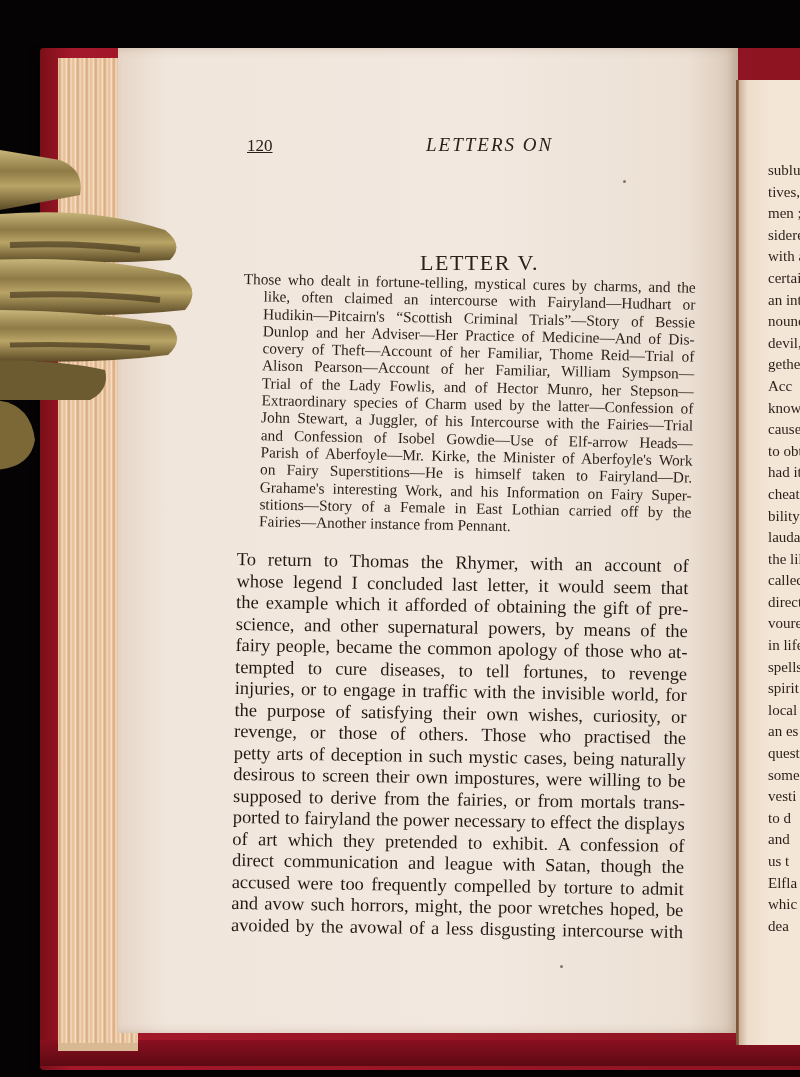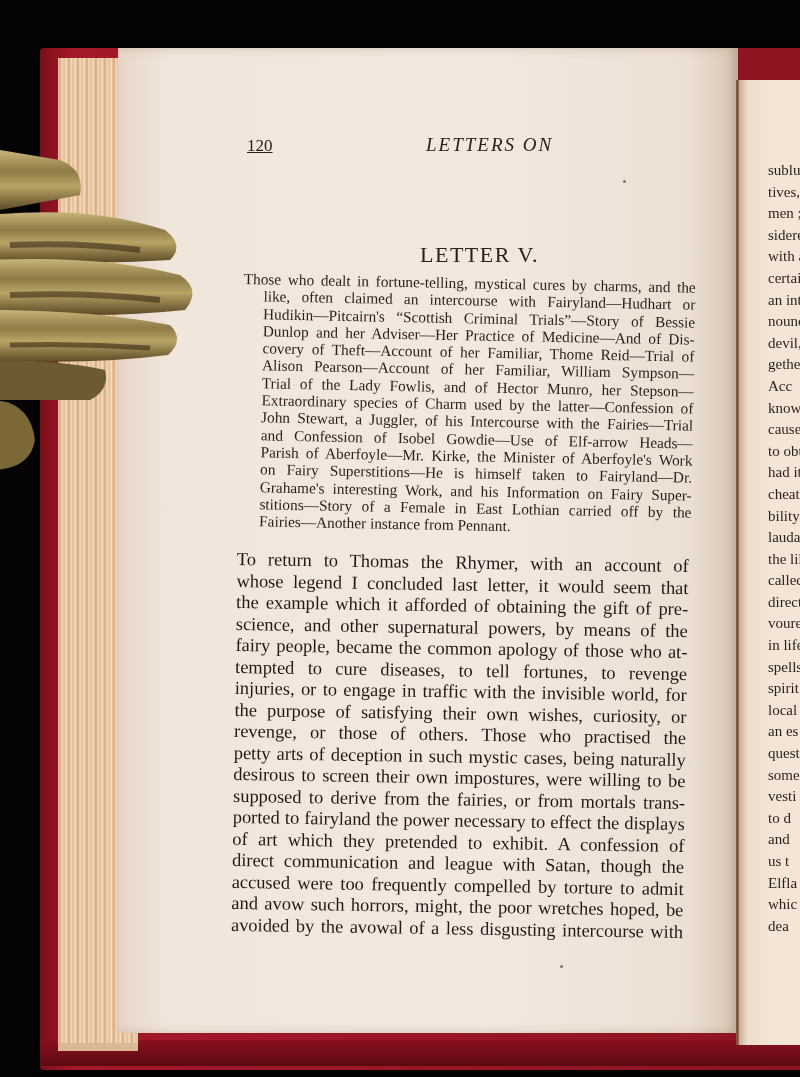--- a/index.html
+++ b/index.html
@@ -7,21 +7,21 @@
   .cover{position:absolute;left:40px;top:48px;width:790px;height:1022px;background:linear-gradient(90deg,#7a0f18 0%,#a3182a 4%,#8d1422 100%);border-radius:4px;box-shadow:0 4px 10px rgba(0,0,0,.6);}
   .cover-bottom{position:absolute;left:40px;top:1040px;width:760px;height:26px;background:linear-gradient(180deg,#8a1020,#5b0a12);}
   .page-stack{position:absolute;left:58px;top:58px;width:80px;height:985px;
     background:repeating-linear-gradient(90deg,#e9c9a4 0px,#d8a67a 2px,#f2dcc3 4px,#e5bb90 6px,#f6e4cf 9px);
     border-bottom:8px solid #d9b894;}
   .left-page{position:absolute;left:118px;top:48px;width:620px;height:985px;background:linear-gradient(90deg,#e6d6c8 0%,#f1e6dc 8%,#f2e8df 60%,#ece0d4 92%,#d8c6b6 100%);box-shadow:inset -6px 0 10px rgba(120,80,50,.25);}
   .right-page{position:absolute;left:736px;top:80px;width:80px;height:965px;background:linear-gradient(90deg,#c7ab90 0%,#eddcc9 12%,#f3e6d6 40%);border-left:2px solid #8f6646;}
   .gutter-line{position:absolute;left:736px;top:80px;width:3px;height:965px;background:#7a4d31;opacity:.7;}
   .page-number{position:absolute;left:247px;top:136px;font-size:17px;color:#2b201a;text-decoration:underline;}
   .header-title{position:absolute;left:410px;top:134px;font-size:19px;font-style:italic;letter-spacing:2px;color:#2b201a;margin-left:16px;}
-  .letter-heading{position:absolute;left:420px;top:242px;font-size:22px;letter-spacing:1.5px;color:#2b201a;}
+  .letter-heading{position:absolute;left:420px;top:250px;font-size:22px;letter-spacing:1.5px;color:#2b201a;}
   .synopsis{position:absolute;left:244px;top:270px;width:452px;font-size:15.3px;line-height:17.3px;color:#2a1f19;transform:rotate(1.1deg);transform-origin:left top;}
   .synopsis .line{white-space:nowrap;display:block;text-align:justify;text-align-last:justify;}
   .synopsis .indent{padding-left:20px;}
   .synopsis .last{text-align-last:left;}
   .body-text{position:absolute;left:237px;top:549px;width:452px;font-size:18.4px;line-height:21.5px;color:#221914;transform:rotate(0.9deg);transform-origin:left top;}
   .body-text .line{white-space:nowrap;display:block;text-align:justify;text-align-last:justify;}
   .right-col{position:absolute;left:768px;top:160px;width:40px;font-size:15px;line-height:21.6px;color:#2a1f19;white-space:nowrap;overflow:hidden;}
   .right-col .line{display:block;}
   .hand{position:absolute;left:-10px;top:150px;width:210px;height:320px;}
   .speck{position:absolute;width:3px;height:3px;border-radius:50%;background:#3a2a20;opacity:.6;}

